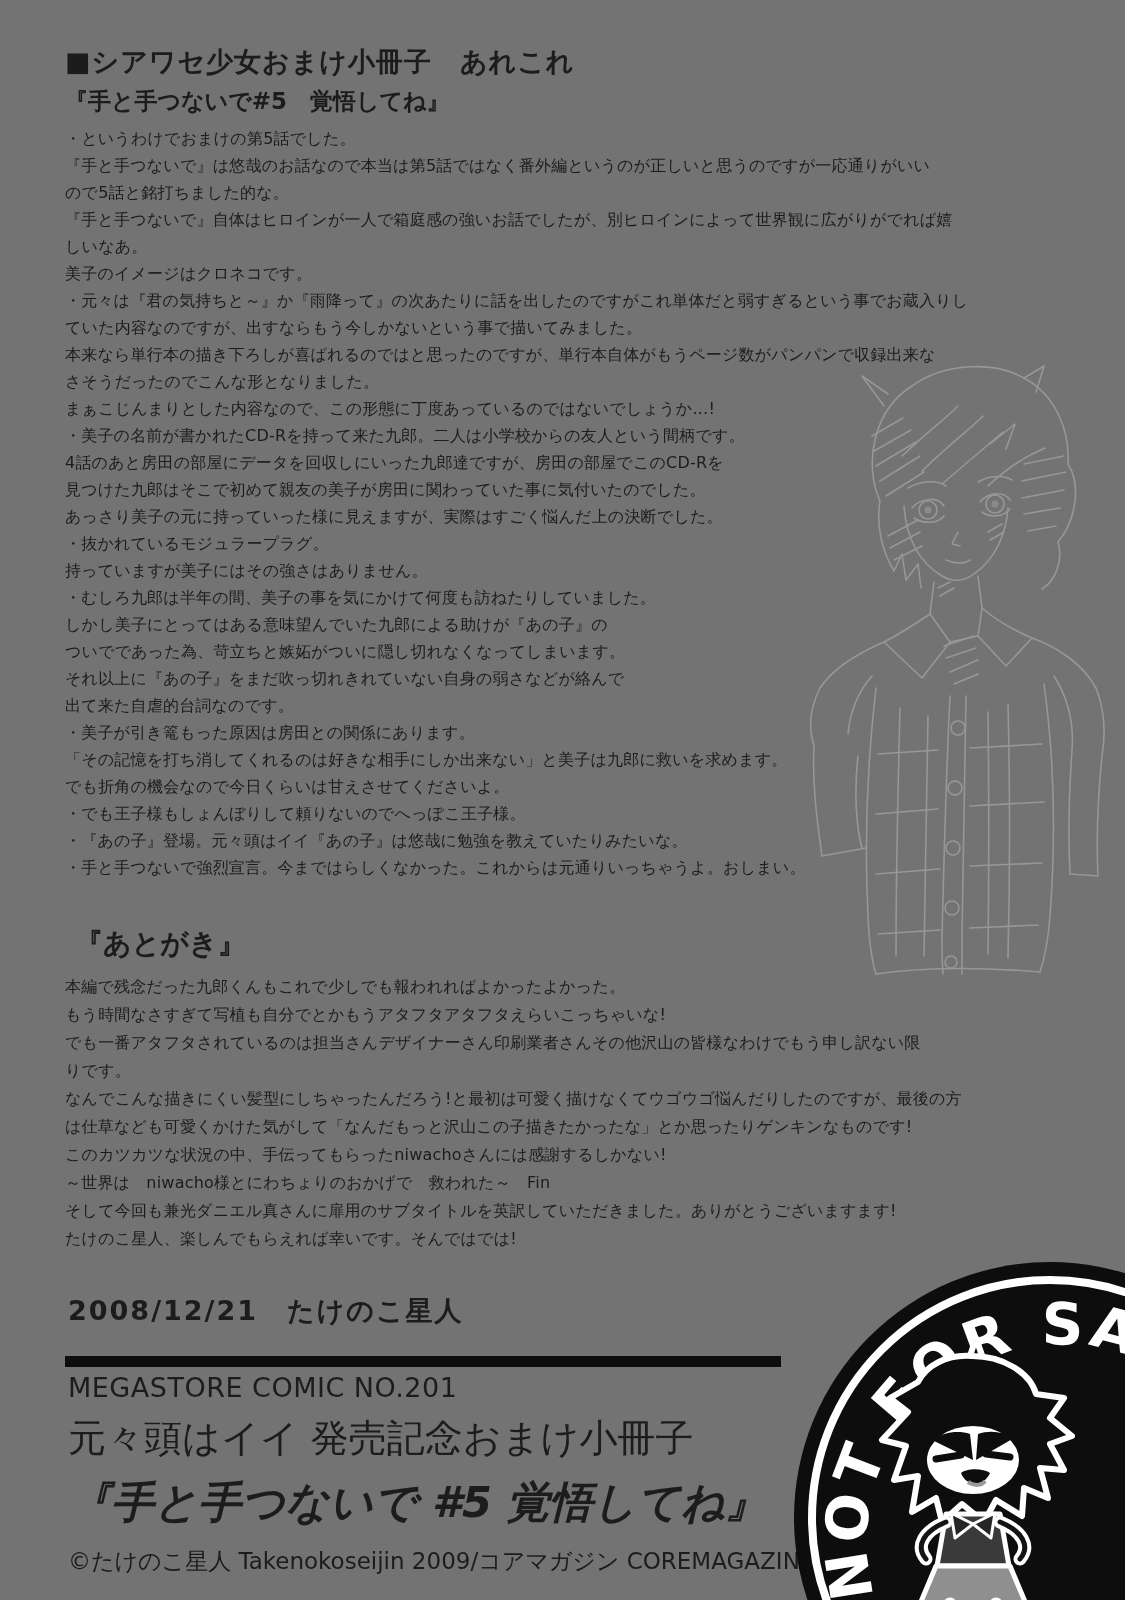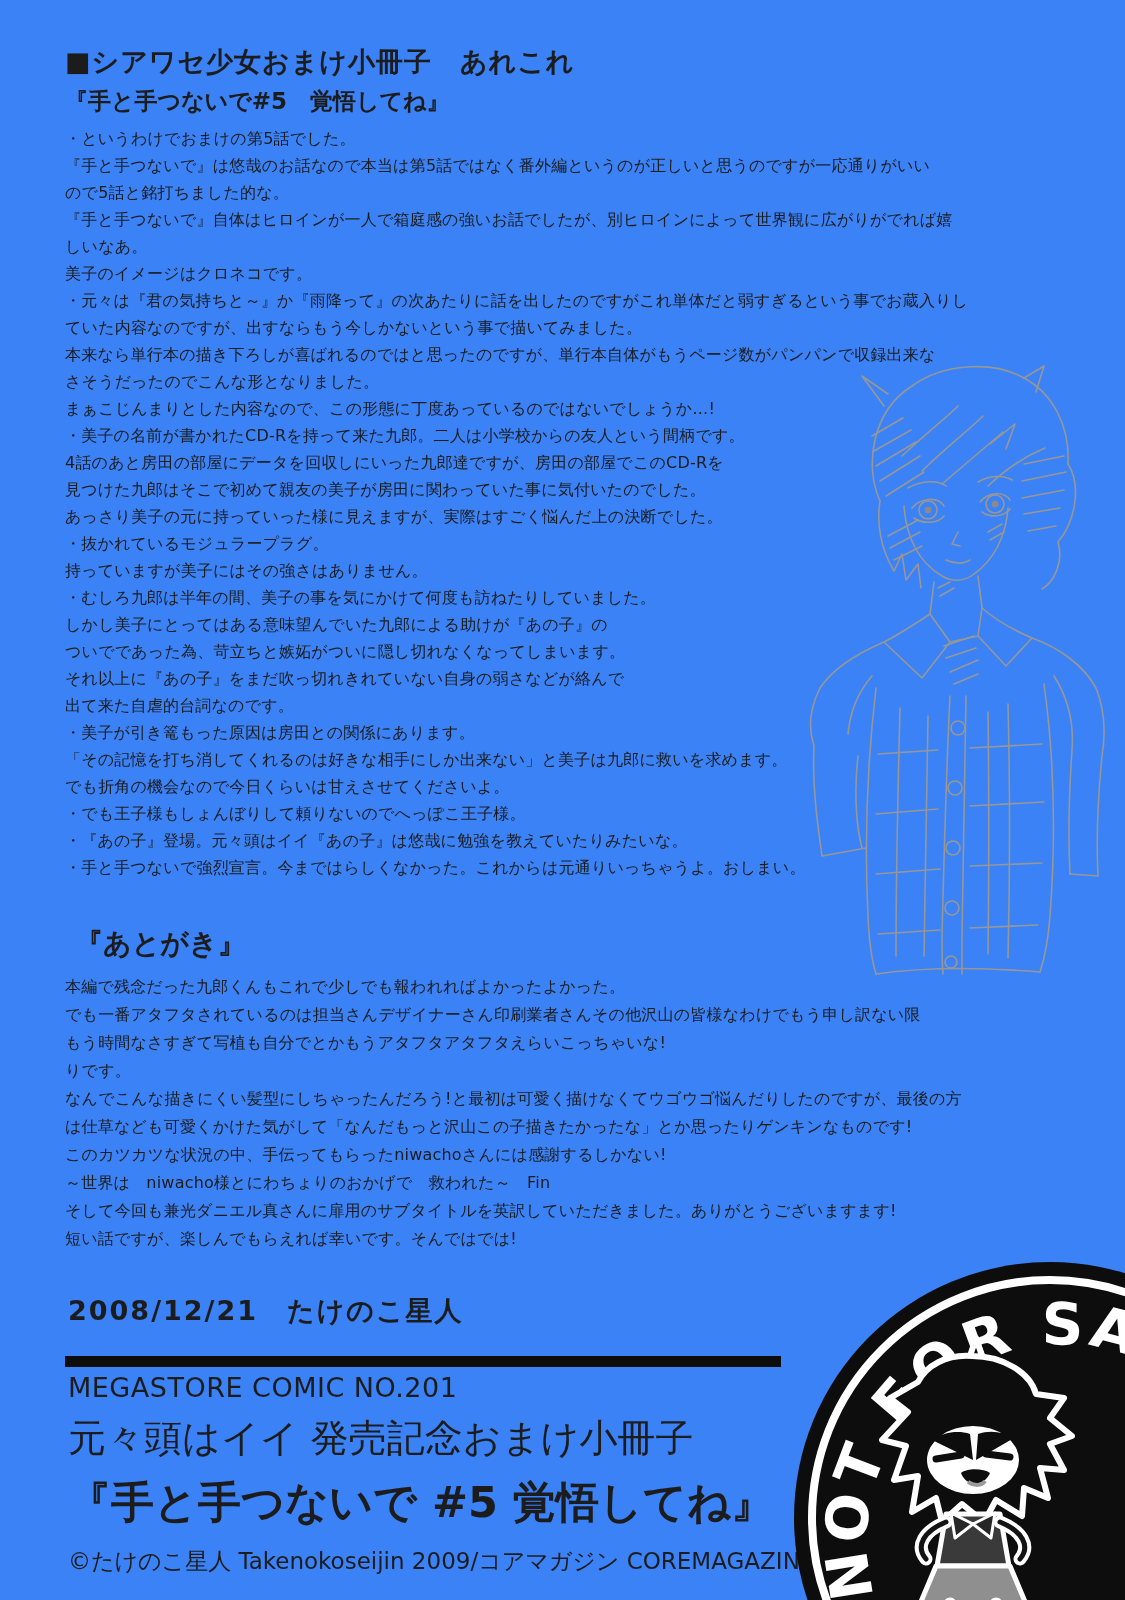--- a/index.html
+++ b/index.html
@@ -1,19 +1,19 @@
 <!DOCTYPE html>
 <html><head>
 <meta charset="utf-8">
 <style>
   html,body{margin:0;padding:0;background:#e9e9e9;}
   .page{
     position:relative;
     width:1125px;height:1600px;
-    background:#3b82f6;
+    background:#737373;
     overflow:hidden;
     font-family:"DejaVu Sans",sans-serif;
     color:#1c1c1c;
     margin:0 auto;
   }
   .content{
     position:absolute;
     left:65px;top:44px;
     width:1060px;
   }
@@ -52,21 +52,21 @@
   }
   .divider-bar{
     position:absolute;
     left:65px;top:1356px;
     width:716px;height:11px;
     background:#0d0d0d;
   }
   .colophon{position:absolute;left:68px;top:1372px;width:720px;}
   .series-no{font-size:27px;letter-spacing:0.5px;margin:0 0 10px 0;white-space:nowrap;}
   .booklet-title{font-size:38px;font-weight:500;margin:0 0 10px 0;white-space:nowrap;}
-  .episode-title{font-size:43px;font-weight:bold;margin:0 0 14px 0;white-space:nowrap;}
+  .episode-title{font-size:43px;font-weight:bold;margin:0 0 14px 0;white-space:nowrap;font-style:italic;}
   .copyright{font-size:23px;margin:0;white-space:nowrap;}
   .sketch-svg{
     position:absolute;
     left:792px;top:336px;
     width:335px;height:645px;
   }
   .stamp-svg{
     position:absolute;
     left:786px;top:1254px;
     width:540px;height:540px;
@@ -110,29 +110,29 @@
         <p>でも折角の機会なので今日くらいは甘えさせてくださいよ。</p>
         <p>・でも王子様もしょんぼりして頼りないのでへっぽこ王子様。</p>
         <p>・『あの子』登場。元々頭はイイ『あの子』は悠哉に勉強を教えていたりみたいな。</p>
         <p>・手と手つないで強烈宣言。今まではらしくなかった。これからは元通りいっちゃうよ。おしまい。</p>
       </div>
 
     <h3 class="afterword-heading">『あとがき』</h3>
     <div class="notes afterword">
 
     <p>本編で残念だった九郎くんもこれで少しでも報われればよかったよかった。</p>
+        <p>もう時間なさすぎて写植も自分でとかもうアタフタアタフタえらいこっちゃいな!</p>
         <p>でも一番アタフタされているのは担当さんデザイナーさん印刷業者さんその他沢山の皆様なわけでもう申し訳ない限</p>
-        <p>もう時間なさすぎて写植も自分でとかもうアタフタアタフタえらいこっちゃいな!</p>
         <p>りです。</p>
         <p>なんでこんな描きにくい髪型にしちゃったんだろう!と最初は可愛く描けなくてウゴウゴ悩んだりしたのですが、最後の方</p>
         <p>は仕草なども可愛くかけた気がして「なんだもっと沢山この子描きたかったな」とか思ったりゲンキンなものです!</p>
         <p>このカツカツな状況の中、手伝ってもらったniwachoさんには感謝するしかない!</p>
         <p>～世界は　niwacho様とにわちょりのおかげで　救われた～　Fin</p>
         <p>そして今回も兼光ダニエル真さんに扉用のサブタイトルを英訳していただきました。ありがとうございますます!</p>
-        <p>短い話ですが、楽しんでもらえれば幸いです。そんではでは!</p>
+        <p>たけのこ星人、楽しんでもらえれば幸いです。そんではでは!</p>
       </div>
   </div>
 
   <svg class="sketch-svg" viewBox="0 0 335 645" fill="none" stroke="#979797" stroke-width="1.6" stroke-linecap="round" stroke-linejoin="round">
 
     <path d="M88 165 C72 130 80 75 120 50 C150 28 200 24 232 42 C262 58 278 92 276 128 C290 150 283 186 266 206 C272 226 262 246 250 253"></path>
     <path d="M88 165 C84 190 90 215 102 235 L110 218 L114 244 L126 228 L129 252"></path>
     <path d="M96 58 L70 40 L92 70"></path>
     <path d="M232 42 L252 30 L244 56"></path>
 

